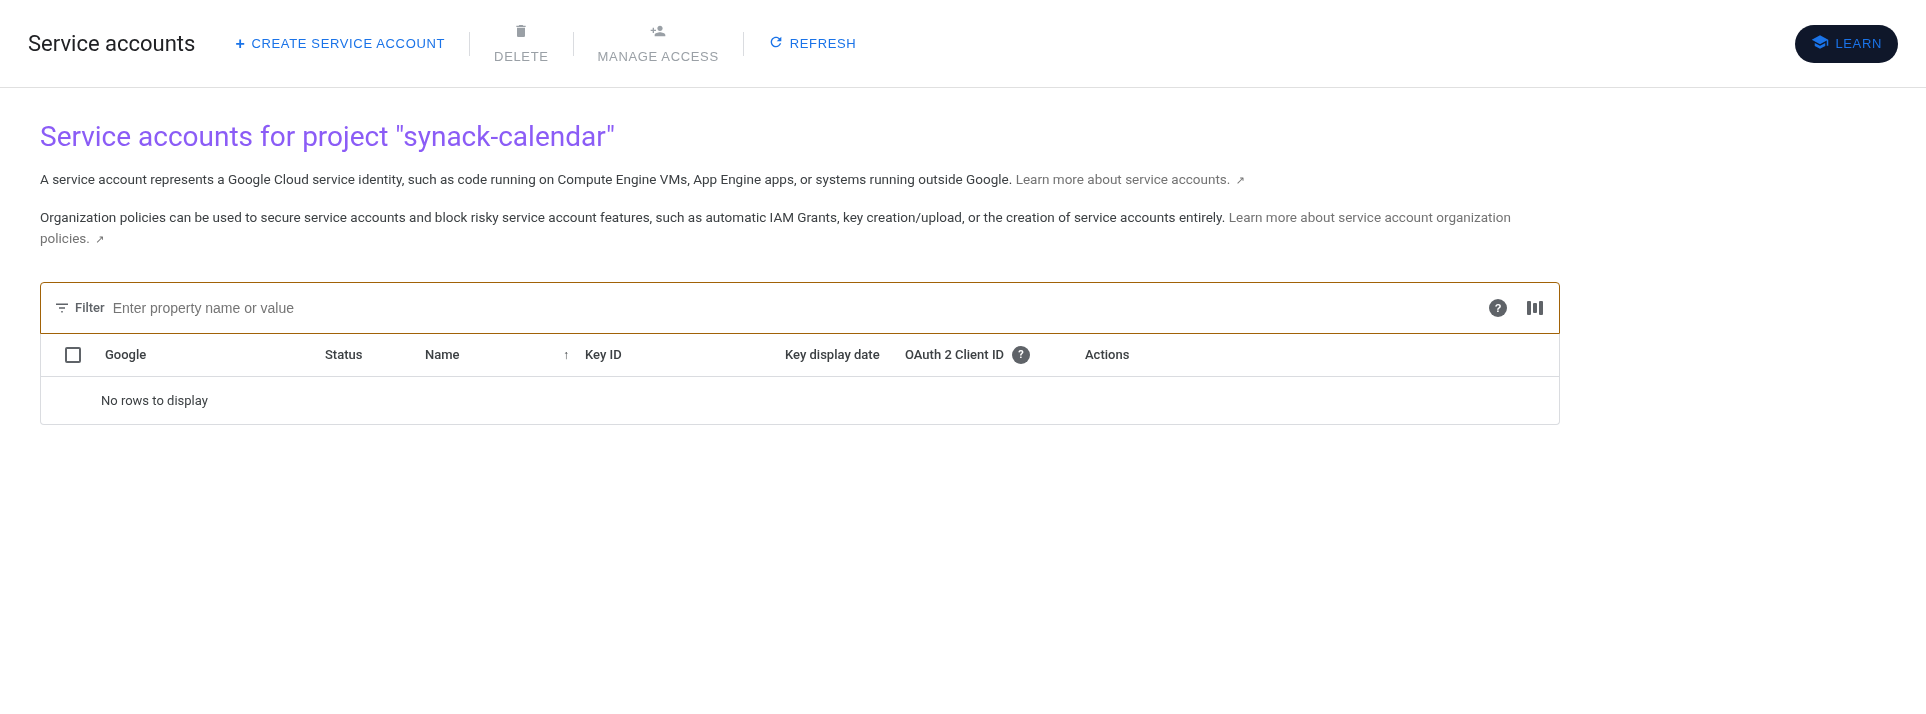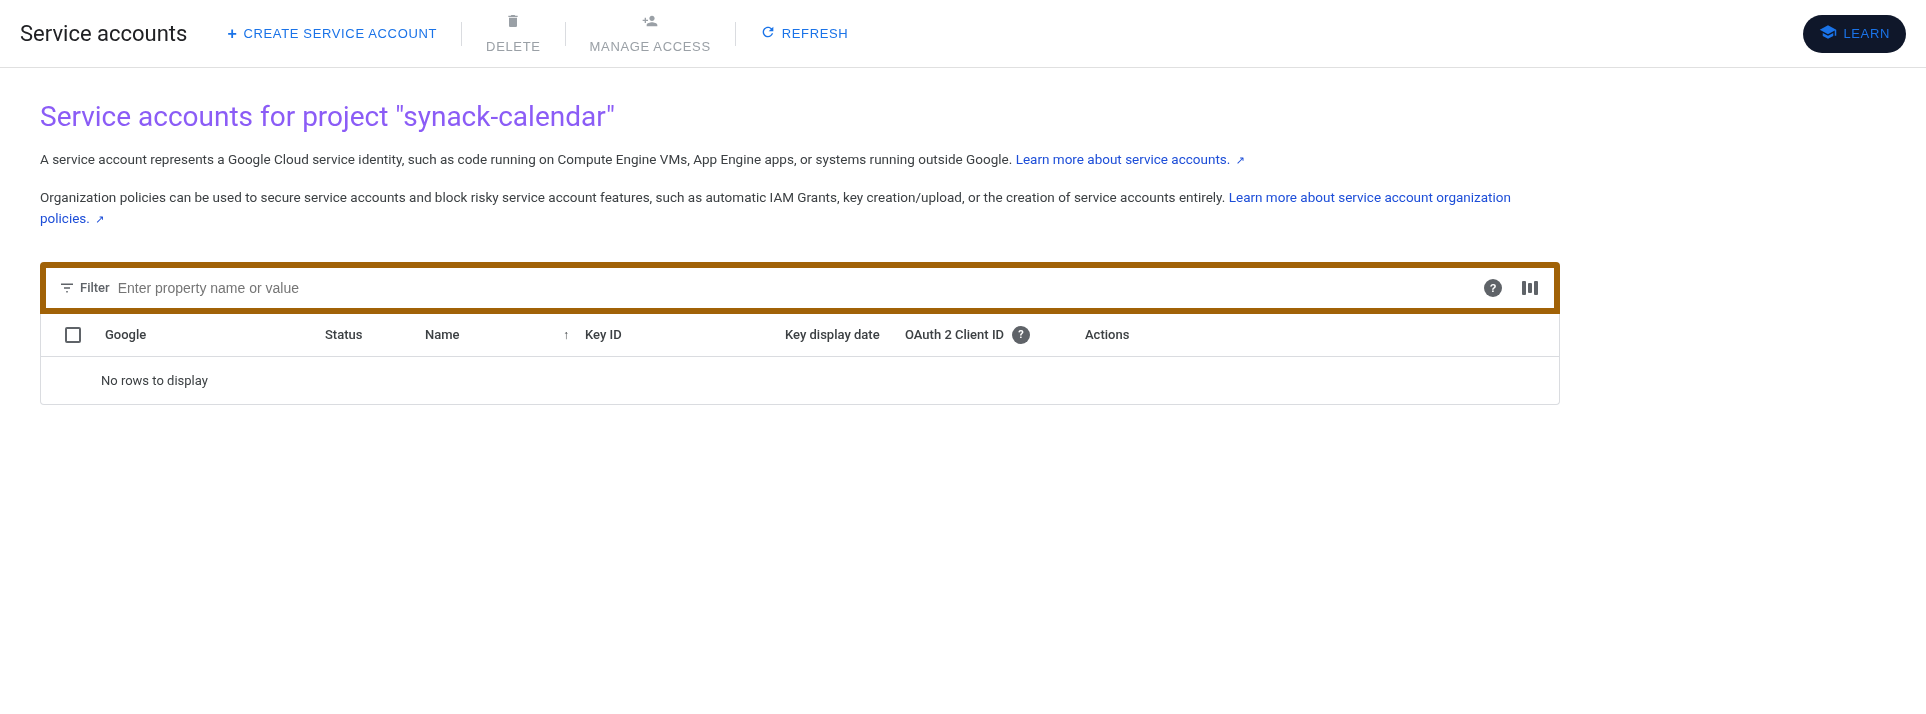--- a/index.html
+++ b/index.html
@@ -5,22 +5,22 @@
     * { box-sizing: border-box; margin: 0; padding: 0; }
     body {
       font-family: 'Roboto', Arial, sans-serif;
       background: #fff;
       color: #202124;
       font-size: 14px;
     }
     .top-bar {
       display: flex;
       align-items: center;
-      padding: 0 20px;
-      height: 68px;
+      padding: 0 28px;
+      height: 88px;
       border-bottom: 1px solid #e0e0e0;
       gap: 8px;
     }
     .page-title {
       font-size: 22px;
       font-weight: 400;
       color: #202124;
       flex-shrink: 0;
       margin-right: 20px;
     }
@@ -72,32 +72,32 @@
       margin-bottom: 16px;
     }
     .description {
       font-size: 13.5px;
       color: #3c4043;
       line-height: 1.6;
       max-width: 1500px;
       margin-bottom: 16px;
     }
     .description a, .link {
-      color: #1d4ed8;
+      color: #737373;
       text-decoration: none;
     }
     .ext-icon {
       font-size: 11px;
       vertical-align: middle;
       margin-left: 2px;
     }
     .filter-bar {
       display: flex;
       align-items: center;
-      border: 6px solid #a16207;
+      border: 1px solid #a16207;
       border-radius: 4px 4px 0 0;
       padding: 0 12px;
       height: 52px;
       margin-top: 32px;
       background: #fff;
       gap: 8px;
     }
     .filter-icon {
       display: flex;
       align-items: center;

